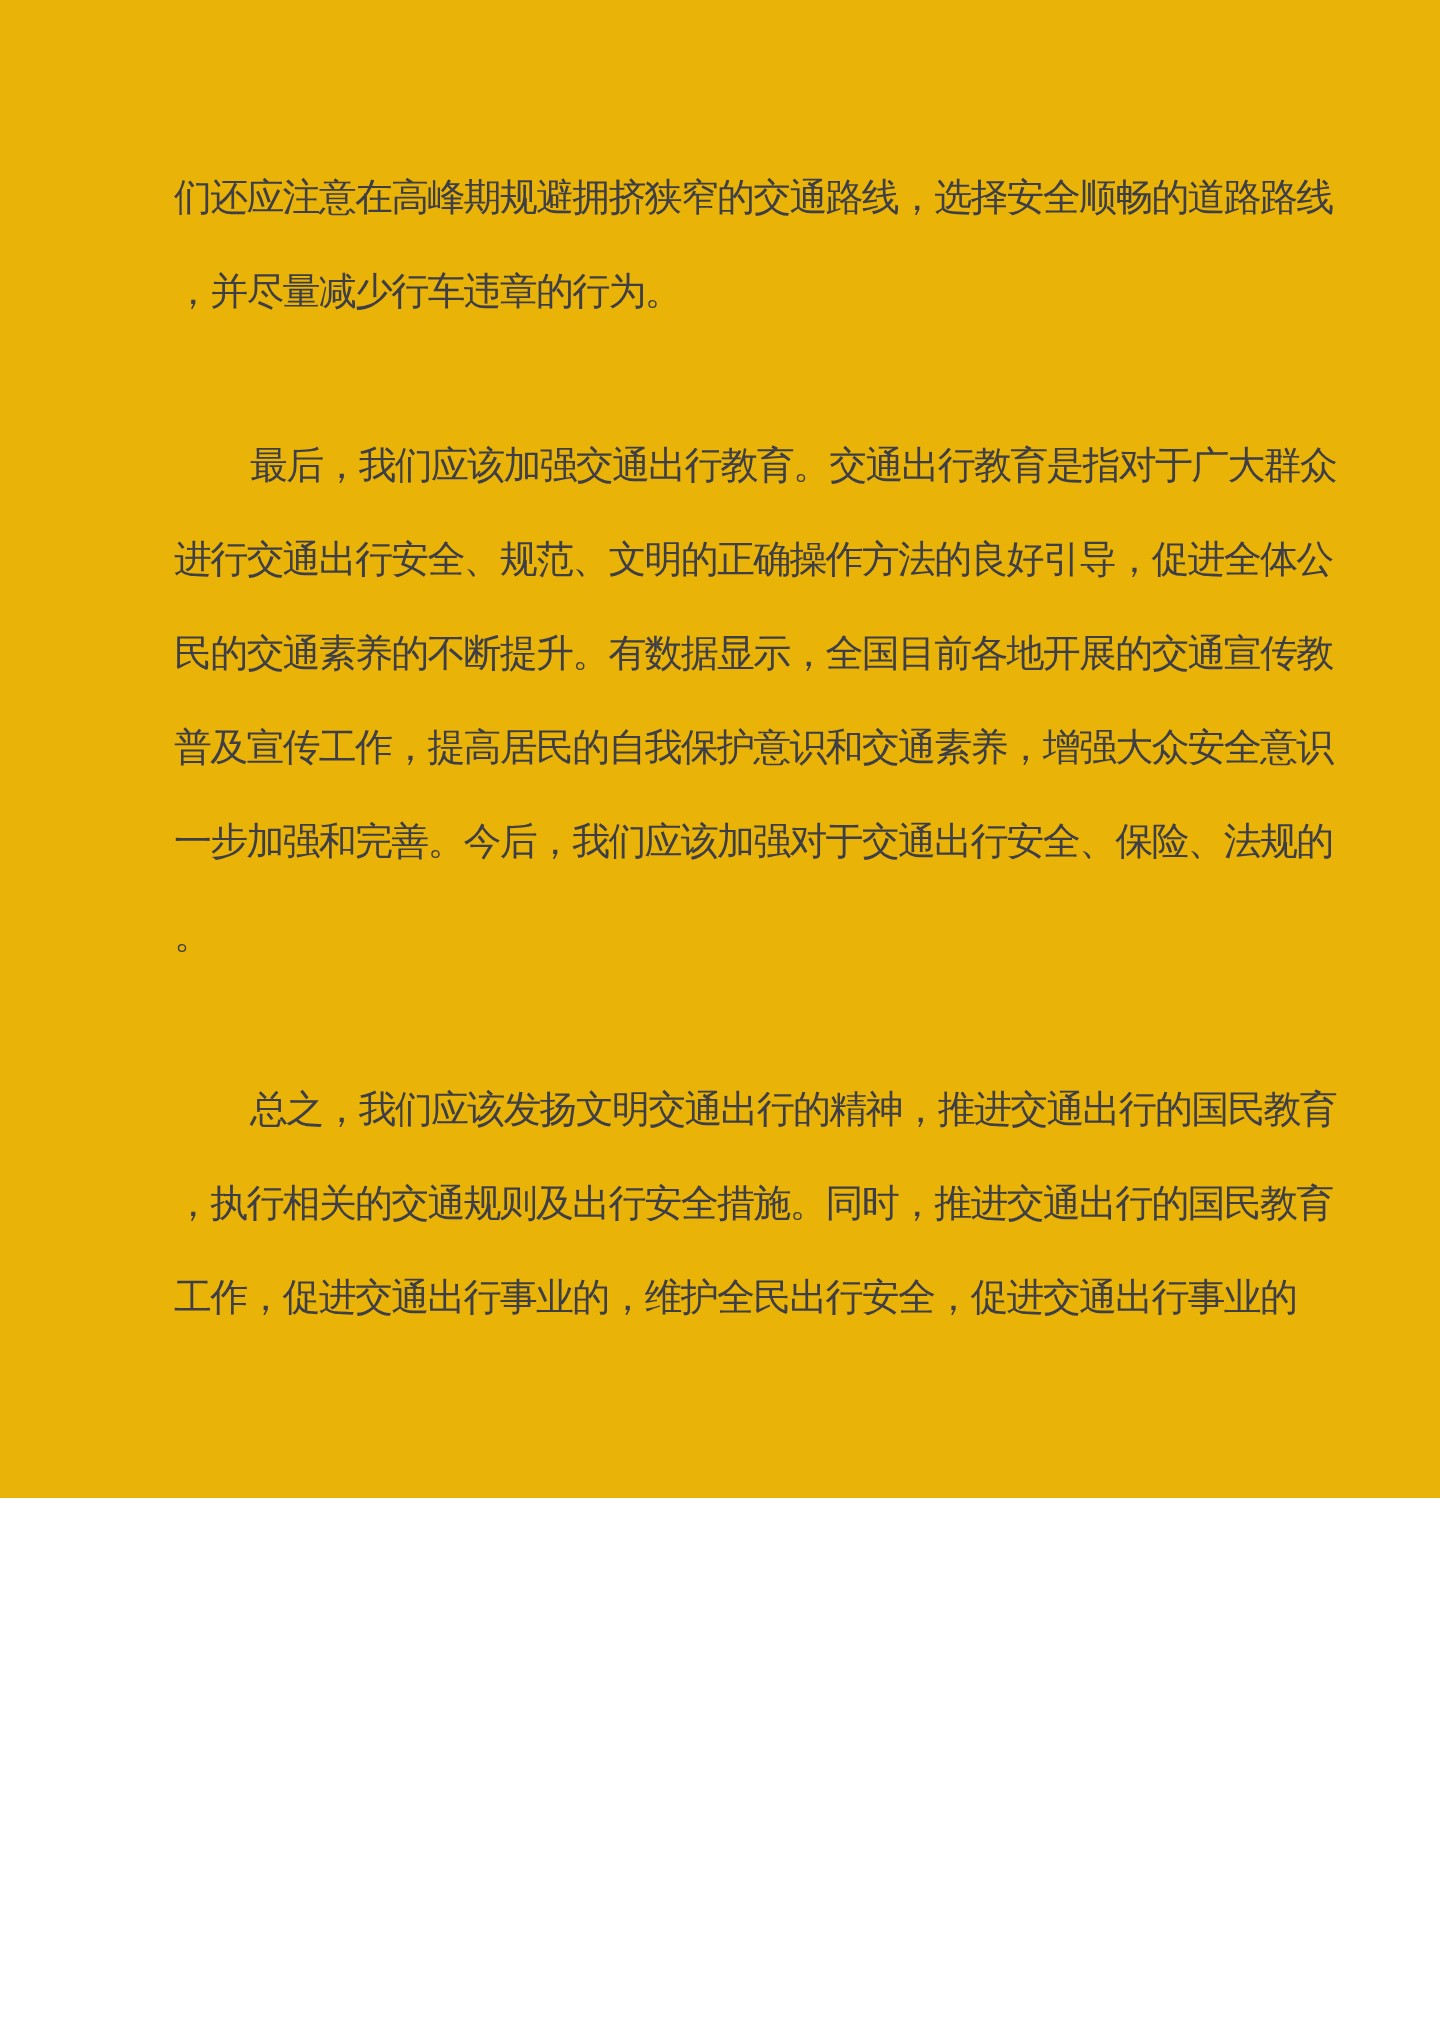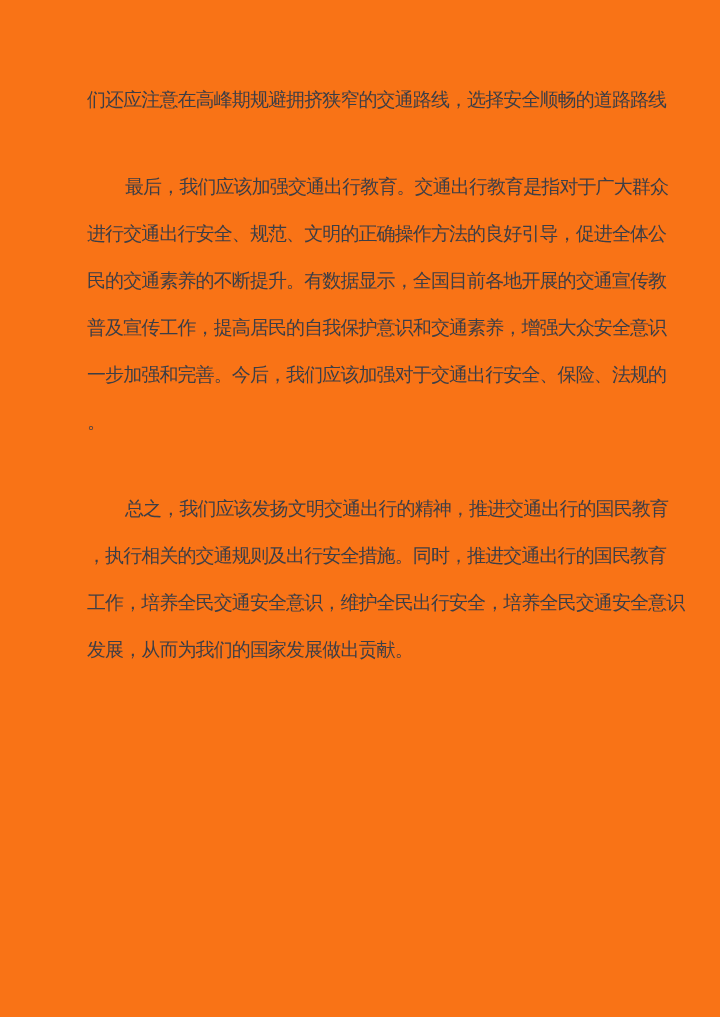--- a/index.html
+++ b/index.html
@@ -3,22 +3,22 @@
 <meta charset="utf-8">
 <style>
   html, body {
     margin: 0;
     padding: 0;
     background: #ffffff;
   }
   .page {
     position: relative;
     width: 720px;
-    height: 1017px;
-    background: #f97316;
+    height: 749px;
+    background: #eab308;
     overflow: hidden;
   }
   .text-body {
     position: absolute;
     left: 87px;
     top: 76px;
     width: 553px;
     font-family: "Liberation Serif", "DejaVu Serif", serif;
     font-size: 19px;
     color: #3d3e46;
@@ -39,29 +39,29 @@
     overflow: visible;
   }
 </style>
 </head>
 <body>
 
 <div class="page">
   <div class="text-body" id="text-body">
       <div class="para">
         <div class="line">们还应注意在高峰期规避拥挤狭窄的交通路线，选择安全顺畅的道路路线</div>
+        <div class="line">，并尽量减少行车违章的行为。</div>
       </div>
       <div class="para indent">
         <div class="line">最后，我们应该加强交通出行教育。交通出行教育是指对于广大群众</div>
         <div class="line">进行交通出行安全、规范、文明的正确操作方法的良好引导，促进全体公</div>
         <div class="line">民的交通素养的不断提升。有数据显示，全国目前各地开展的交通宣传教</div>
         <div class="line">普及宣传工作，提高居民的自我保护意识和交通素养，增强大众安全意识</div>
         <div class="line">一步加强和完善。今后，我们应该加强对于交通出行安全、保险、法规的</div>
         <div class="line">。</div>
       </div>
       <div class="para indent">
         <div class="line">总之，我们应该发扬文明交通出行的精神，推进交通出行的国民教育</div>
         <div class="line">，执行相关的交通规则及出行安全措施。同时，推进交通出行的国民教育</div>
-        <div class="line">工作，培养全民交通安全意识，维护全民出行安全，培养全民交通安全意识</div>
-        <div class="line">发展，从而为我们的国家发展做出贡献。</div>
+        <div class="line">工作，促进交通出行事业的，维护全民出行安全，促进交通出行事业的</div>
       </div>
     </div>
 </div>
 
 </body></html>

